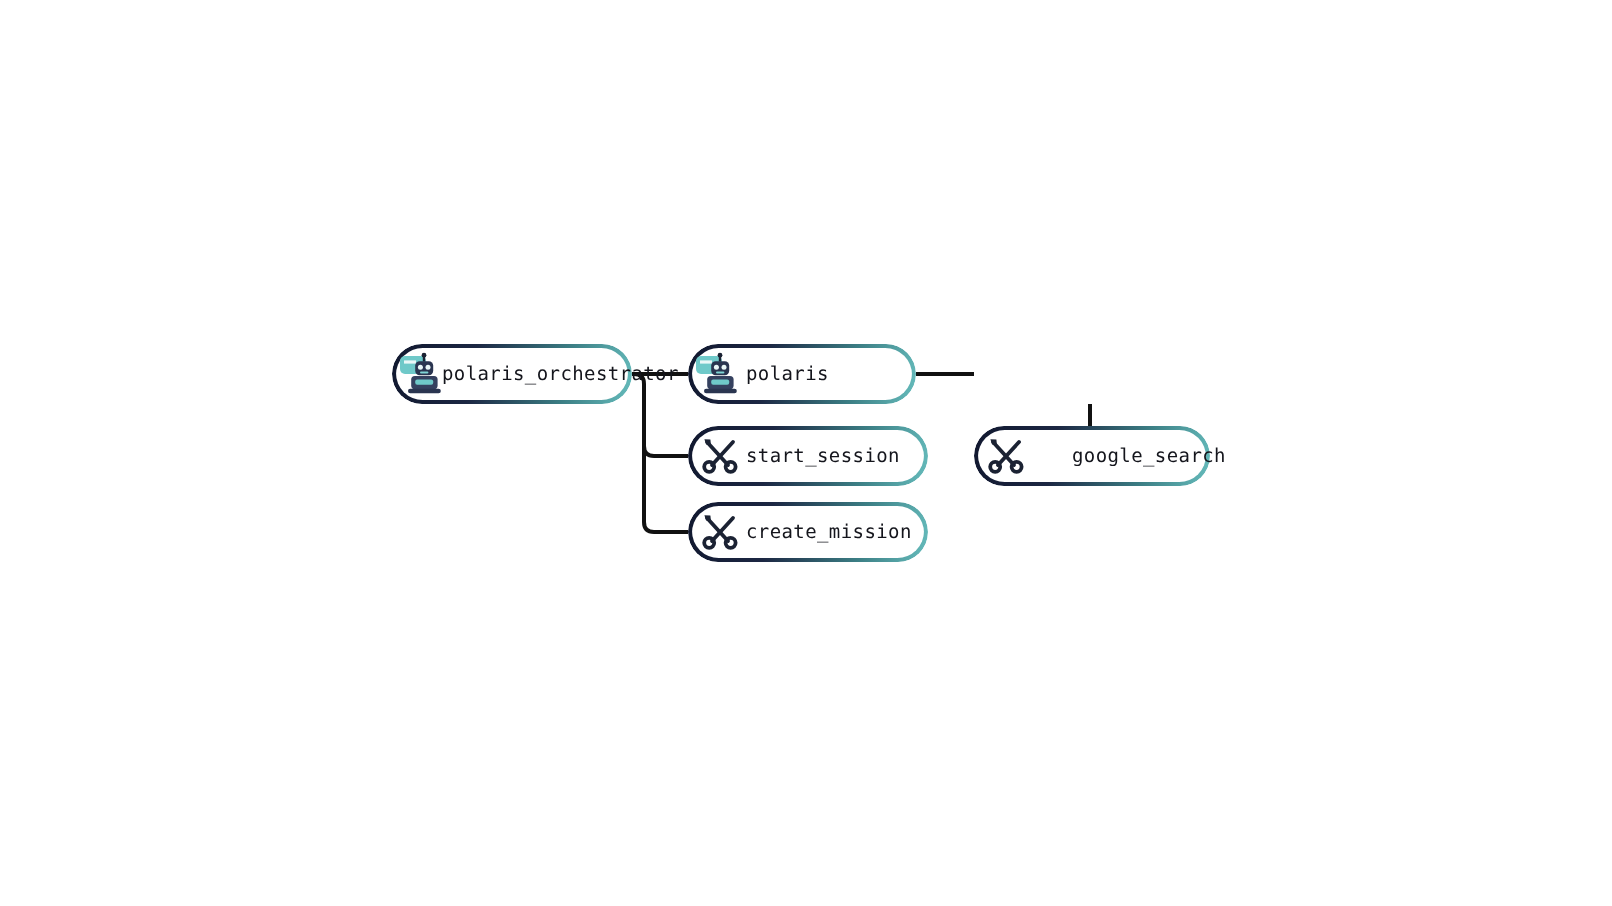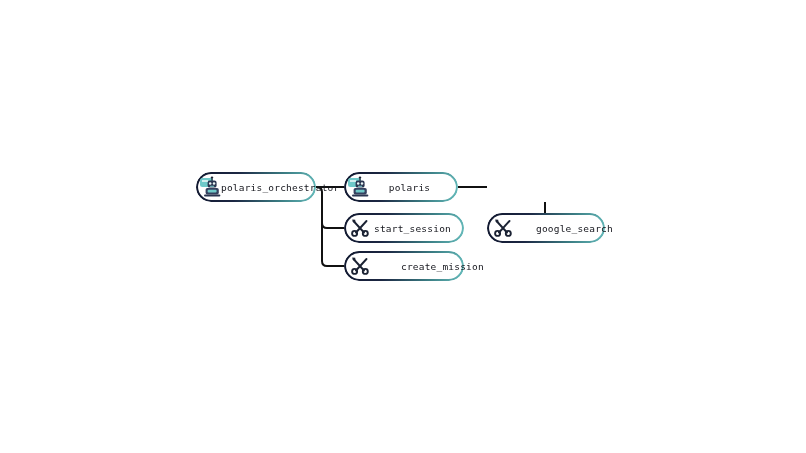--- a/index.html
+++ b/index.html
@@ -66,21 +66,21 @@
     flex: 0 0 26px;
     display: flex;
     align-items: center;
     justify-content: center;
   }
 
   .node-label {
     position: relative;
     z-index: 2;
     flex: 1 1 auto;
-    text-align: center;
+    text-align: left;
     font-family: "DejaVu Sans Mono", monospace;
     font-size: 9.5px;
     letter-spacing: 0.2px;
     color: #14151c;
     white-space: nowrap;
     padding-right: 12px;
   }
 
   
   .node.tight .node-label {
@@ -154,21 +154,21 @@
           <path d="M 19.5 6 L 9 17.5"></path>
         </g>
         <path d="M 5.2 4.6 l 3 0.2 l 0.3 2.9 l -2.4 -0.4 z" fill="#1b2233"></path>
         <circle cx="18.3" cy="18.4" r="2.5" fill="none" stroke="#1b2233" stroke-width="1.9"></circle>
         <circle cx="7.6" cy="18.4" r="2.5" fill="none" stroke="#1b2233" stroke-width="1.9"></circle>
       </svg>
     </span>
     <span class="node-label">start_session</span>
   </div>
 
-  <div class="node" style="left:344px; top:251px; width:120px;gap:28px;">
+  <div class="node" style="left:344px; top:251px; width:120px;">
     <span class="node-icon">
       <svg viewBox="0 0 26 26" width="26" height="26">
         <g stroke="#1b2233" stroke-width="1.9" fill="none" stroke-linecap="round">
           <path d="M 6.5 6 L 17 17.5"></path>
           <path d="M 19.5 6 L 9 17.5"></path>
         </g>
         <path d="M 5.2 4.6 l 3 0.2 l 0.3 2.9 l -2.4 -0.4 z" fill="#1b2233"></path>
         <circle cx="18.3" cy="18.4" r="2.5" fill="none" stroke="#1b2233" stroke-width="1.9"></circle>
         <circle cx="7.6" cy="18.4" r="2.5" fill="none" stroke="#1b2233" stroke-width="1.9"></circle>
       </svg>

